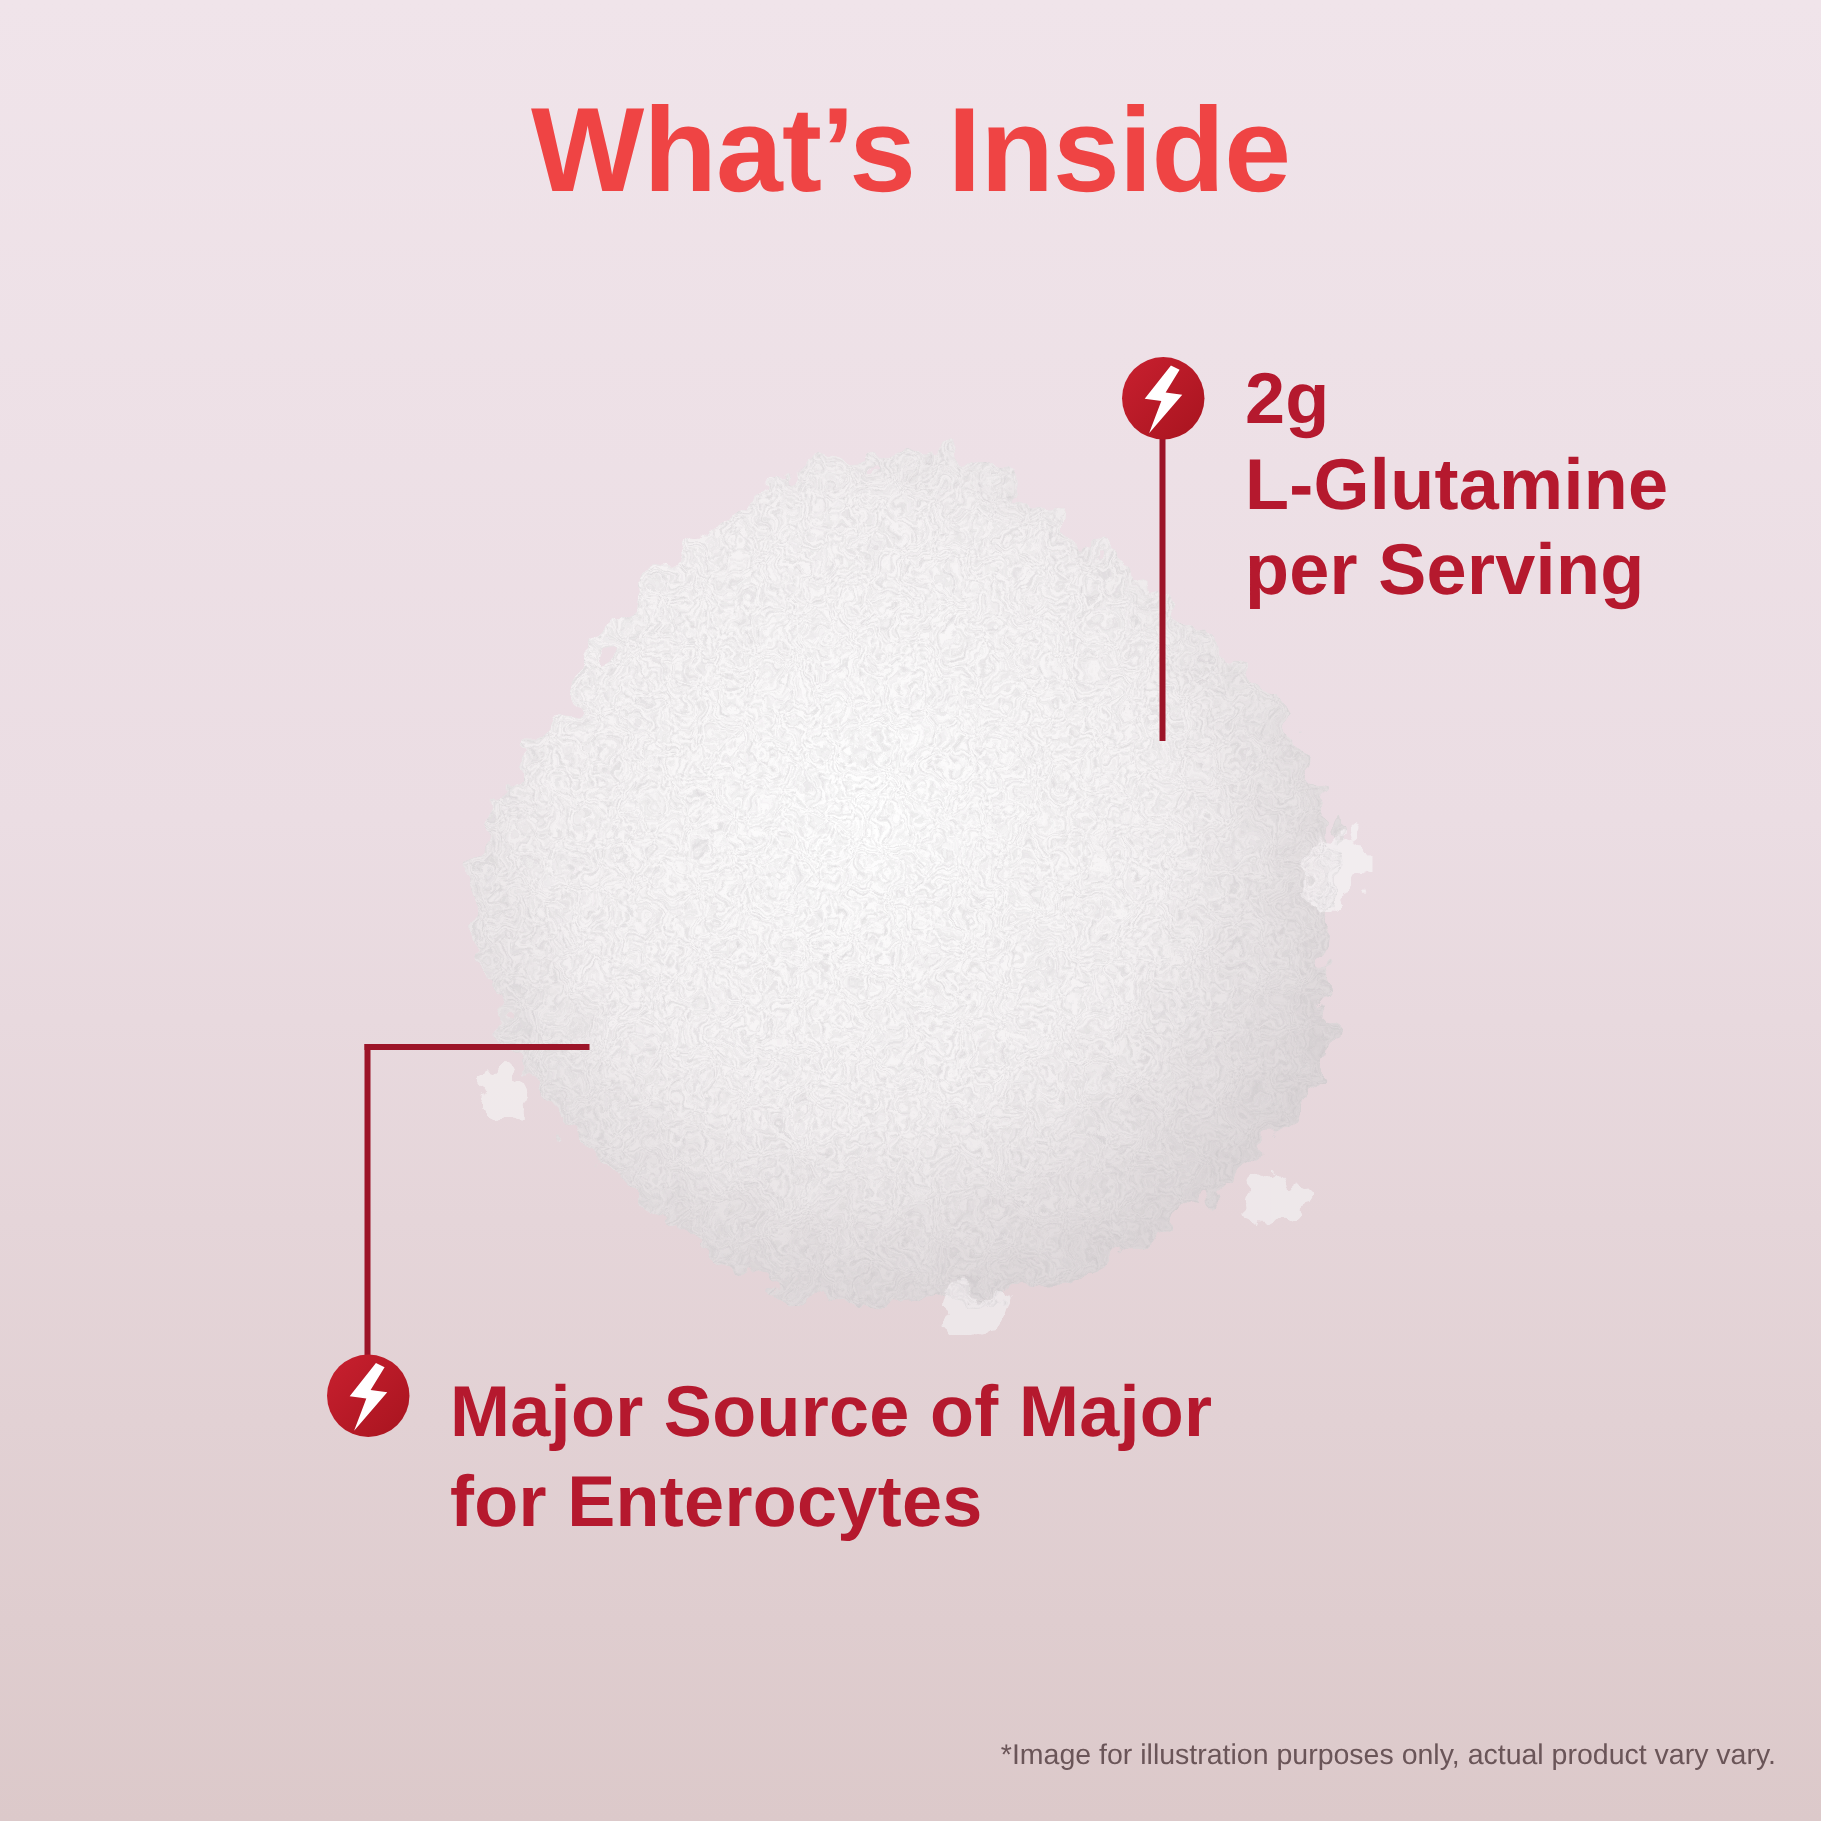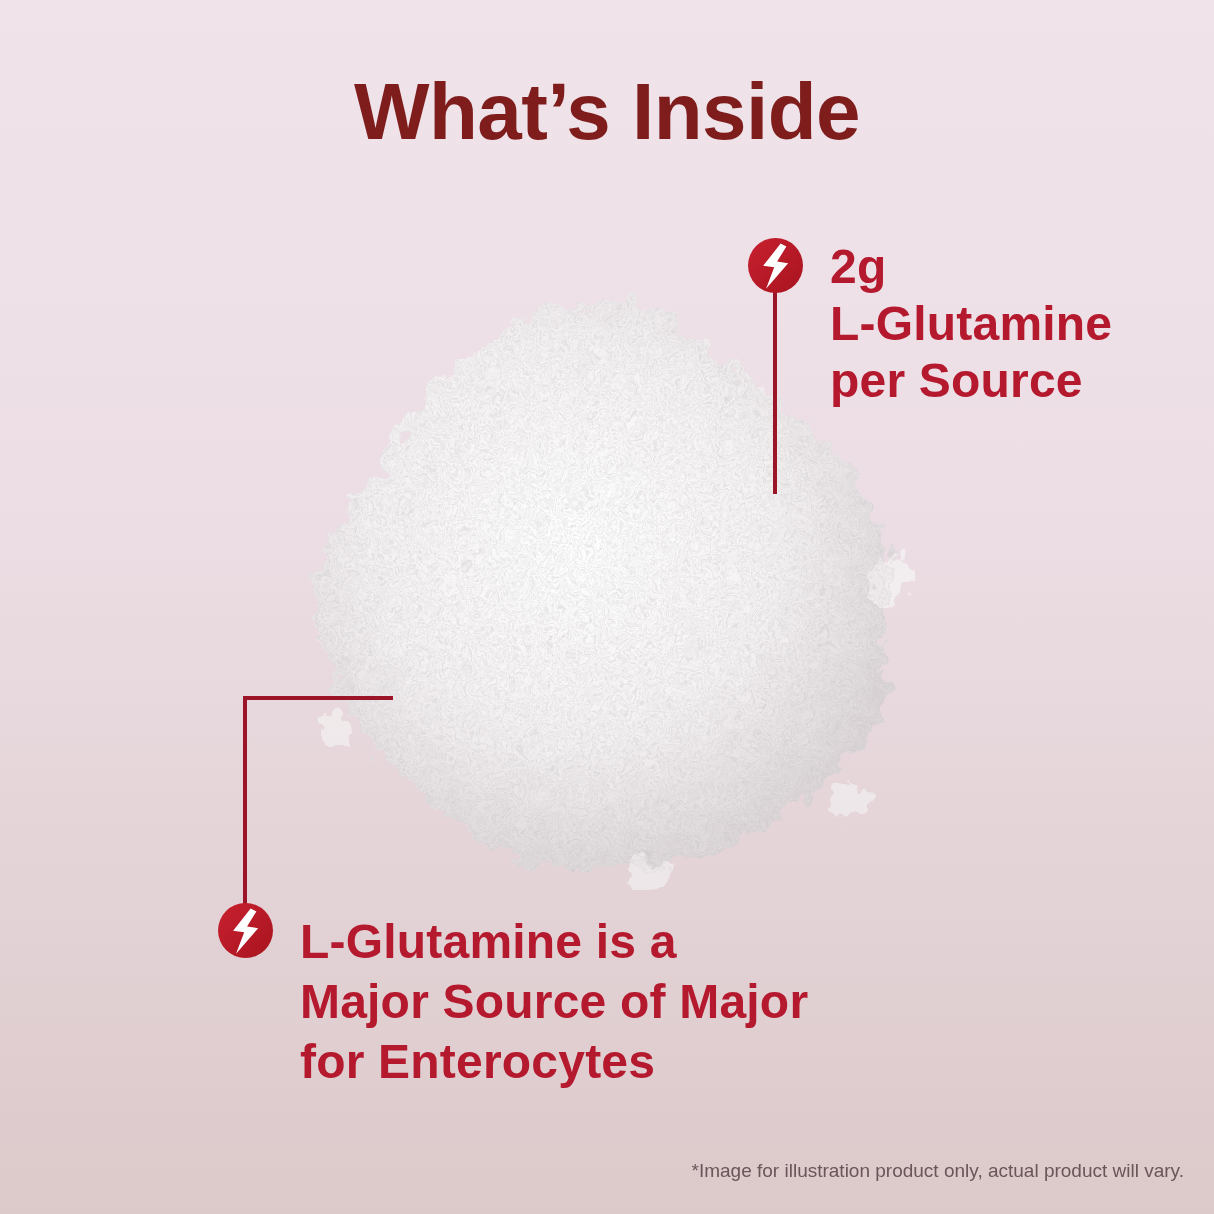--- a/index.html
+++ b/index.html
@@ -3,22 +3,22 @@
   <meta charset="utf-8">
   <style>
     html, body { margin: 0; padding: 0; }
     body {
       width: 1214px; height: 1214px; overflow: hidden; position: relative;
       background: linear-gradient(180deg, #f0e4ea 0%, #ebdde3 45%, #dcc9ca 100%);
       font-family: "Liberation Sans", "DejaVu Sans", sans-serif;
     }
     .title {
       position: absolute; left: 0; right: 0; top: 55px; text-align: center;
-      font-size: 80px; font-weight: 700; color: #7f1d1d; letter-spacing: -0.5px;
-      line-height: 90px; margin: 12px;
+      font-size: 80px; font-weight: 700; color: #ef4444; letter-spacing: -0.5px;
+      line-height: 90px; margin: 0;
     }
     .powder {
       position: absolute; left: 290px; top: 280px; width: 625px; height: 610px;
     }
     .callout-text {
       position: absolute; color: #b5192e; font-weight: 700; font-size: 48px; line-height: 57px;
       letter-spacing: 0.2px;
     }
     .callout-text span { display: block; }
     .ct1 { left: 830px; top: 238px; }
@@ -79,34 +79,33 @@
       <stop offset="0%" stop-color="#c8202f"></stop>
       <stop offset="100%" stop-color="#a8141f"></stop>
     </linearGradient>
   </defs>
   <circle cx="28" cy="28" r="27" fill="url(#bg1)"></circle>
   <path d="M30 6 L16 30 L27 30 L22 52 L40 24 L29 24 L36 8 Z" fill="#ffffff" transform="rotate(8 28 28)"></path>
 </svg>
 <div class="callout-text ct1">
   <span>2g</span>
   <span>L-Glutamine</span>
-  <span>per Source</span>
+  <span>per Serving</span>
 </div>
 
 <div class="line l2h"></div>
 <div class="line l2v"></div>
 <svg class="bolt b2" viewBox="0 0 56 56" xmlns="http://www.w3.org/2000/svg">
   <defs>
     <linearGradient id="bg2" x1="0" y1="0" x2="1" y2="1">
       <stop offset="0%" stop-color="#c8202f"></stop>
       <stop offset="100%" stop-color="#a8141f"></stop>
     </linearGradient>
   </defs>
   <circle cx="28" cy="28" r="27" fill="url(#bg2)"></circle>
   <path d="M30 6 L16 30 L27 30 L22 52 L40 24 L29 24 L36 8 Z" fill="#ffffff" transform="rotate(8 28 28)"></path>
 </svg>
 <div class="callout-text ct2">
-  <span>L-Glutamine is a</span>
   <span>Major Source of Major</span>
   <span>for Enterocytes</span>
 </div>
 
-<div class="disclaimer">*Image for illustration product only, actual product will vary.</div>
+<div class="disclaimer">*Image for illustration purposes only, actual product vary vary.</div>
 
 </body></html>

